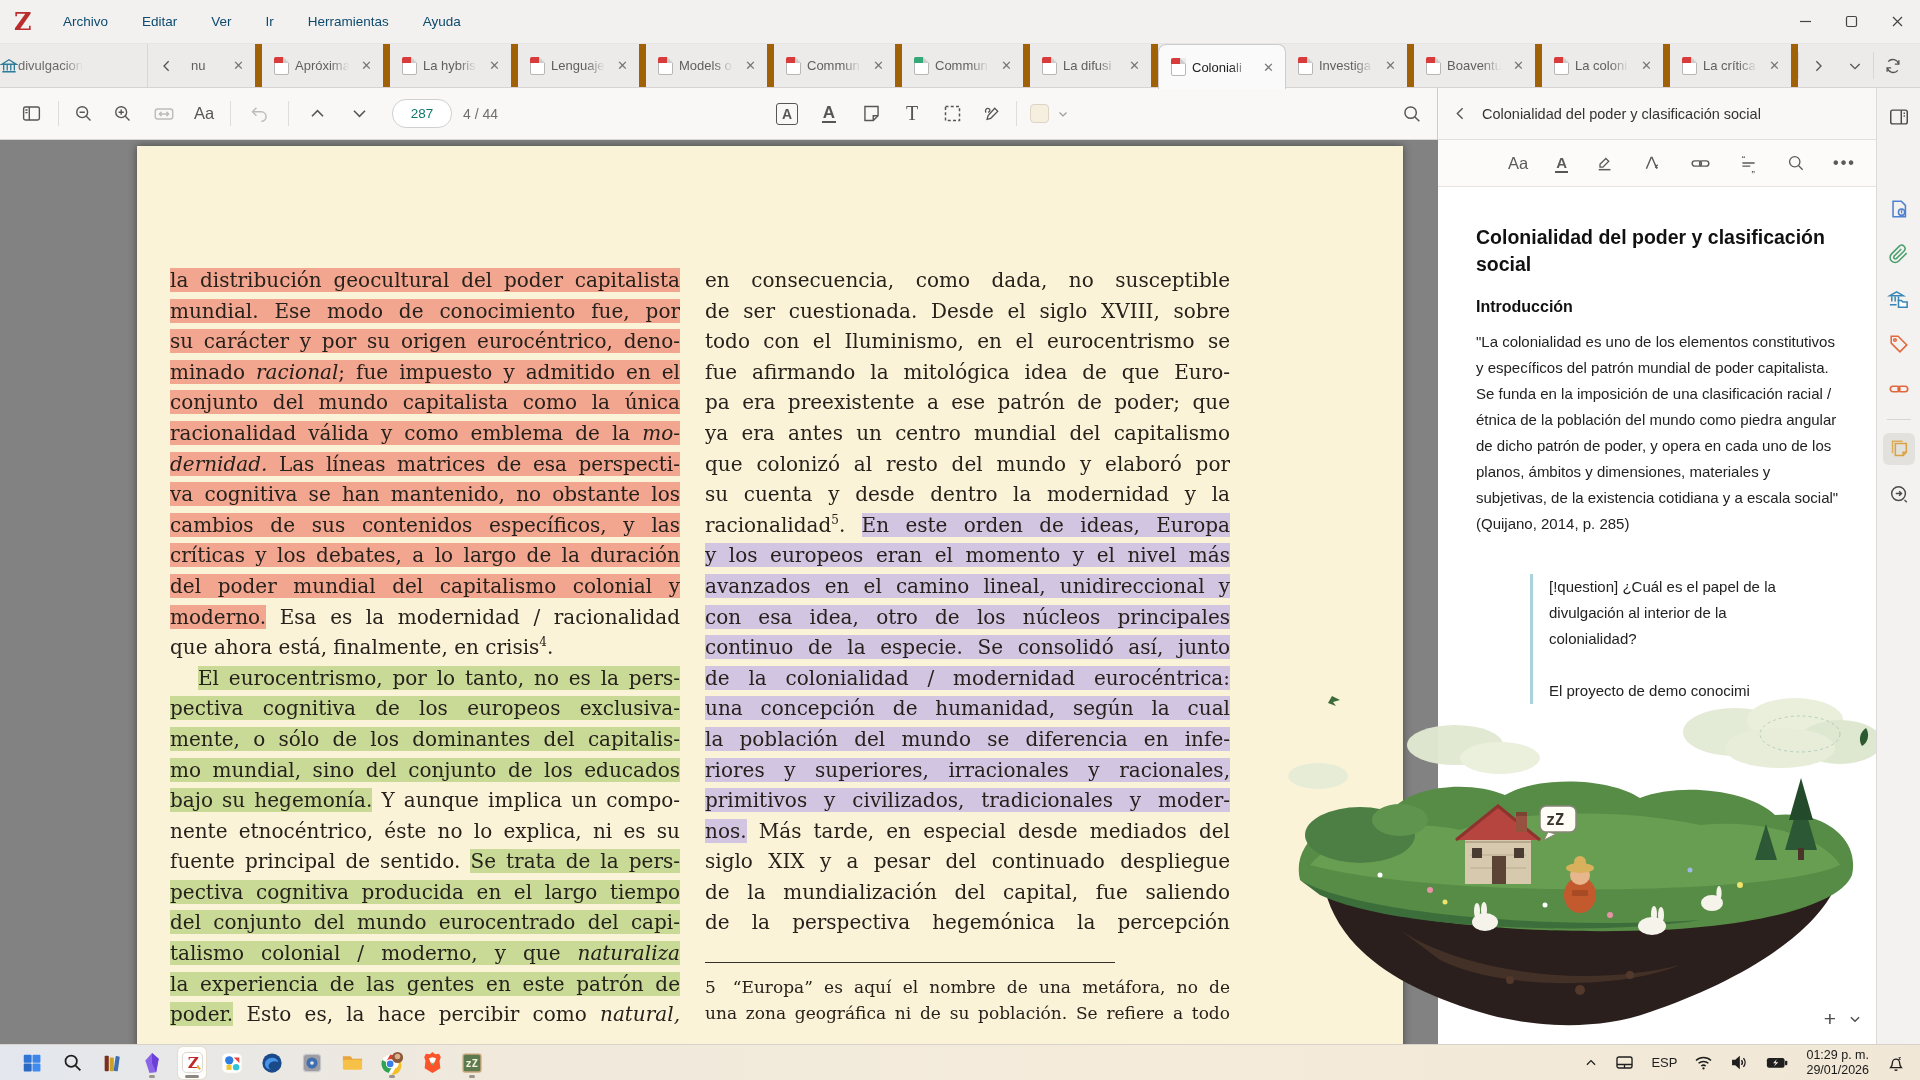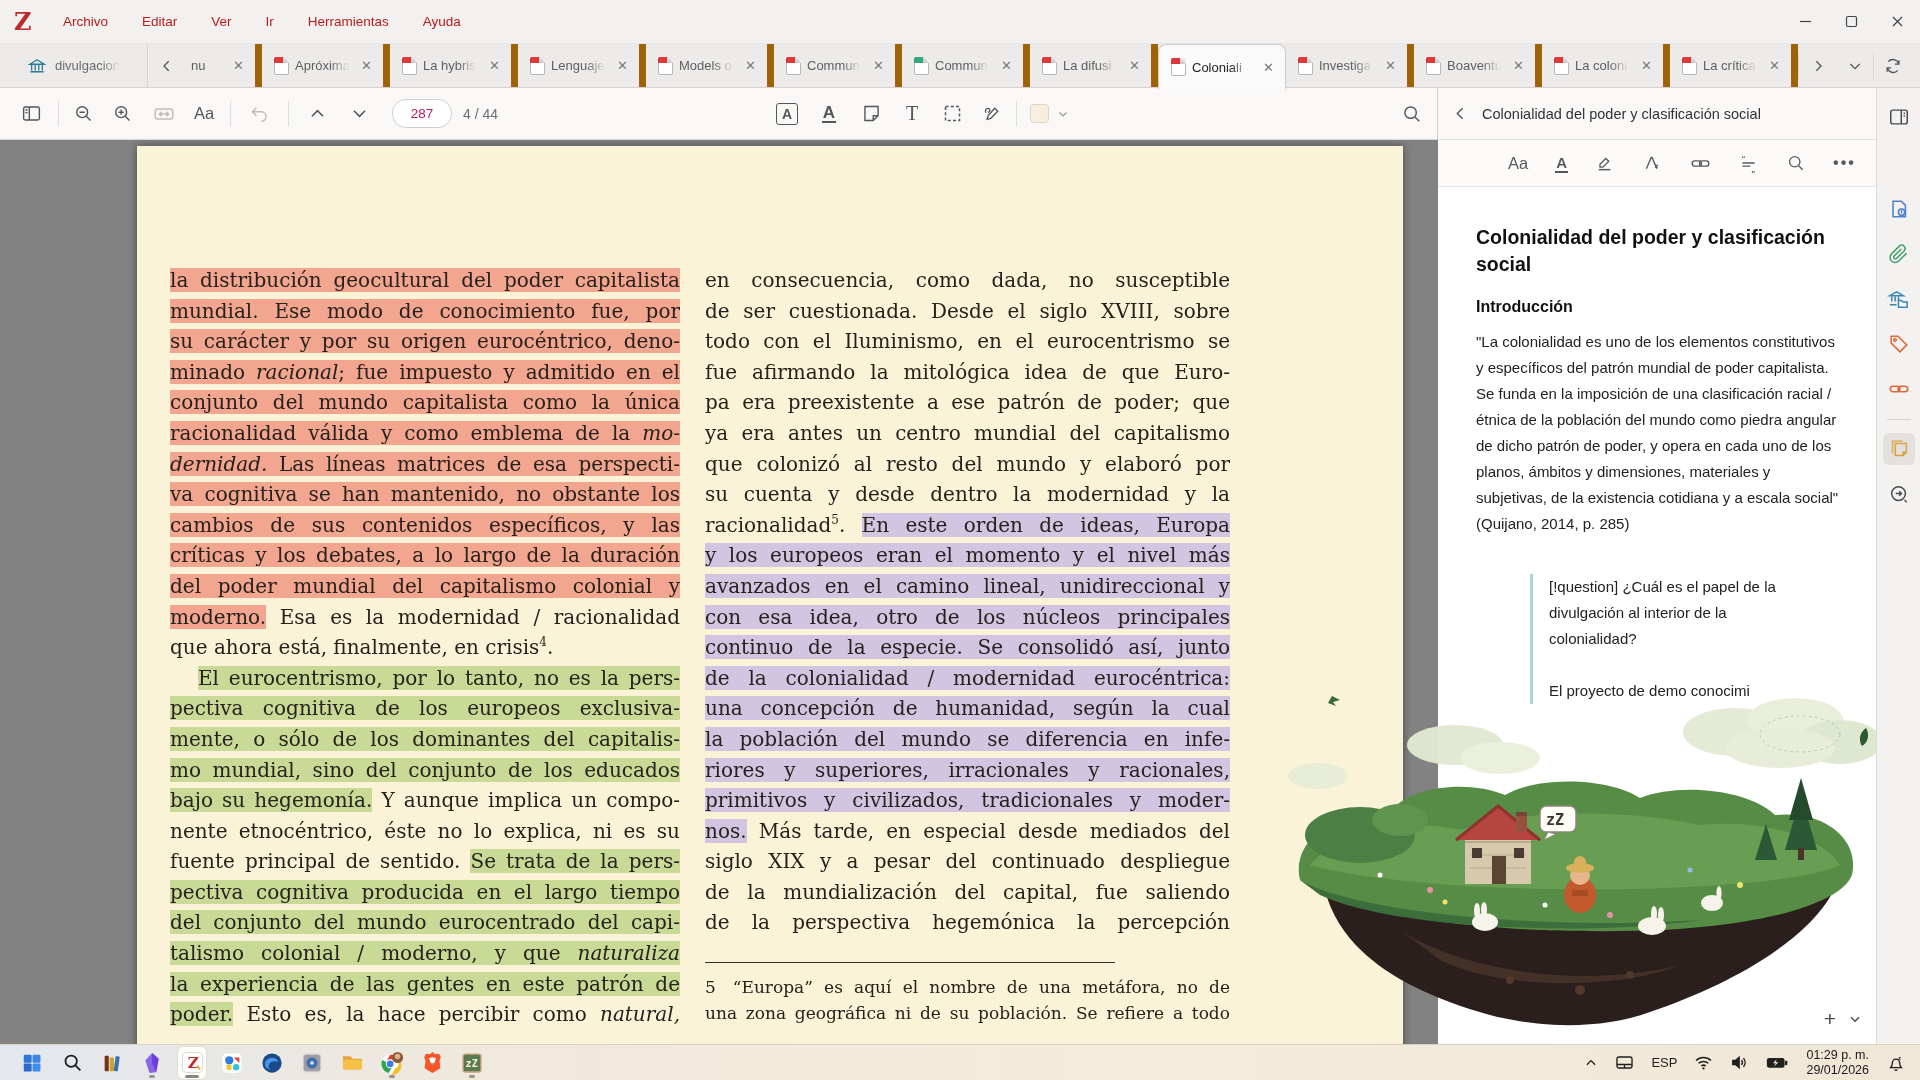--- a/index.html
+++ b/index.html
@@ -5,29 +5,29 @@
   * { margin:0; padding:0; box-sizing:border-box; }
   html,body { width:1920px; height:1080px; overflow:hidden; background:#828282;
     font-family:"Liberation Sans", sans-serif; }
   #app { position:relative; width:1920px; height:1080px; }
 
   
   #menubar { position:absolute; left:0; top:0; width:1920px; height:44px;
     background:#f3f1f0; display:flex; align-items:center; border-bottom:1px solid #e7e5e3;}
   #z-logo { width:22px; height:24px; margin:0 10px 0 14px; color:#b92d2d;
     font-family:"DejaVu Serif",serif; font-weight:bold; font-size:24px; line-height:24px; }
-  .menu-item { padding:0 17px; font-size:13.5px; color:#b91c1c; height:44px;
+  .menu-item { padding:0 17px; font-size:13.5px; color:#0c4a6e; height:44px;
     display:flex; align-items:center; cursor:default; }
   #win-controls { margin-left:auto; display:flex; align-items:center; height:44px; }
   .win-btn { width:46px; height:44px; display:flex; align-items:center; justify-content:center; color:#444; }
 
   
   #tabbar { position:absolute; left:0; top:44px; width:1920px; height:44px;
     background:#ecebe9; border-bottom:1px solid #d6d4d2; display:flex; align-items:stretch; }
-  #library-tab { width:148px; display:flex; align-items:center; padding-left:28px; gap:9px;
+  #library-tab { width:148px; display:flex; align-items:center; padding-left:0; gap:0;
     border-right:1px solid #d9d7d5; overflow:hidden; }
   #library-tab .lbl { font-size:13px; color:#6b6b6b; white-space:nowrap;
     -webkit-mask-image:linear-gradient(90deg,#000 72%,transparent); mask-image:linear-gradient(90deg,#000 72%,transparent); }
   .tab-scroll { width:37px; display:flex; align-items:center; justify-content:center; color:#555; flex:none; }
   .tab { width:128px; flex:none; display:flex; align-items:center; padding:0 8px 0 12px; gap:6px;
     border-right:7px solid #a16207; position:relative; overflow:hidden; }
   .tab.partial { width:77px; padding-left:6px; }
   .tab .lbl { font-size:13px; color:#5f5f5f; white-space:nowrap; flex:1; min-width:0;
     -webkit-mask-image:linear-gradient(90deg,#000 62%,transparent 95%); mask-image:linear-gradient(90deg,#000 62%,transparent 95%); }
   .tab .x { font-size:13px; color:#777; flex:none; padding:2px 3px; }
@@ -44,21 +44,21 @@
   .tabctl { width:37px; display:flex; align-items:center; justify-content:center; color:#555; flex:none; }
   .vdiv { width:1px; background:#d9d7d5; margin:8px 0; }
 
   
   #pdf-toolbar { position:absolute; left:0; top:88px; width:1438px; height:52px;
     background:#f9f8f7; border-bottom:1px solid #d8d6d4; border-right:1px solid #cfcdcb; }
   .tb { position:absolute; top:0; height:51px; display:flex; align-items:center; justify-content:center; color:#565656; }
   .tb.dis { color:#bdbcba; }
   .tb-sep { position:absolute; top:13px; width:1px; height:25px; background:#ddd; }
   #page-input { position:absolute; left:392px; top:11px; width:60px; height:29px; background:#fff;
-    border:1px solid #d2d0ce; border-radius:14px; text-align:center; font-size:13.5px; color:#be185d; }
+    border:1px solid #d2d0ce; border-radius:14px; text-align:center; font-size:13.5px; color:#0f766e; }
   #page-total { position:absolute; left:463px; top:0; height:51px; display:flex; align-items:center;
     font-size:14px; color:#6e6e6e; }
   .boxA { width:22px; height:22px; border:1.6px solid #565656; border-radius:3px; font-size:14px;
     font-weight:bold; display:flex; align-items:center; justify-content:center; }
   .undA { font-size:17px; font-weight:bold; border-bottom:2.4px solid #565656; line-height:17px; padding:0 1px; }
   .swatch { width:19px; height:19px; border-radius:4px; background:#f6efdf; border:1px solid #dcd5c5; }
 
   
   #pdf-viewer { position:absolute; left:0; top:140px; width:1438px; height:904px;
     background:#828282; overflow:hidden; }

